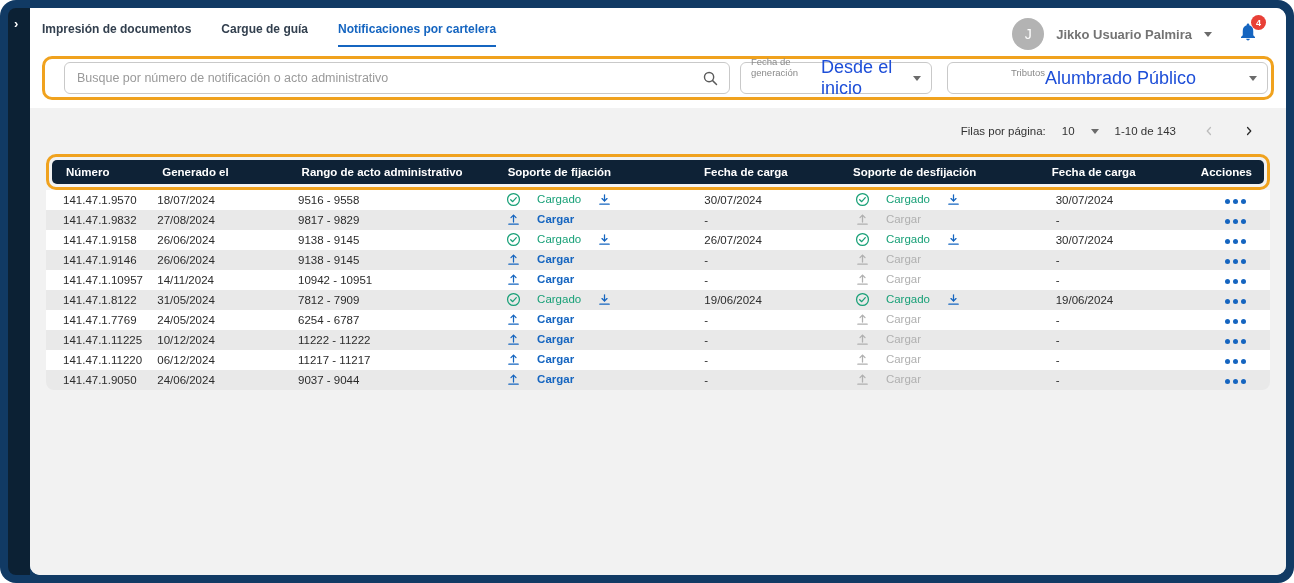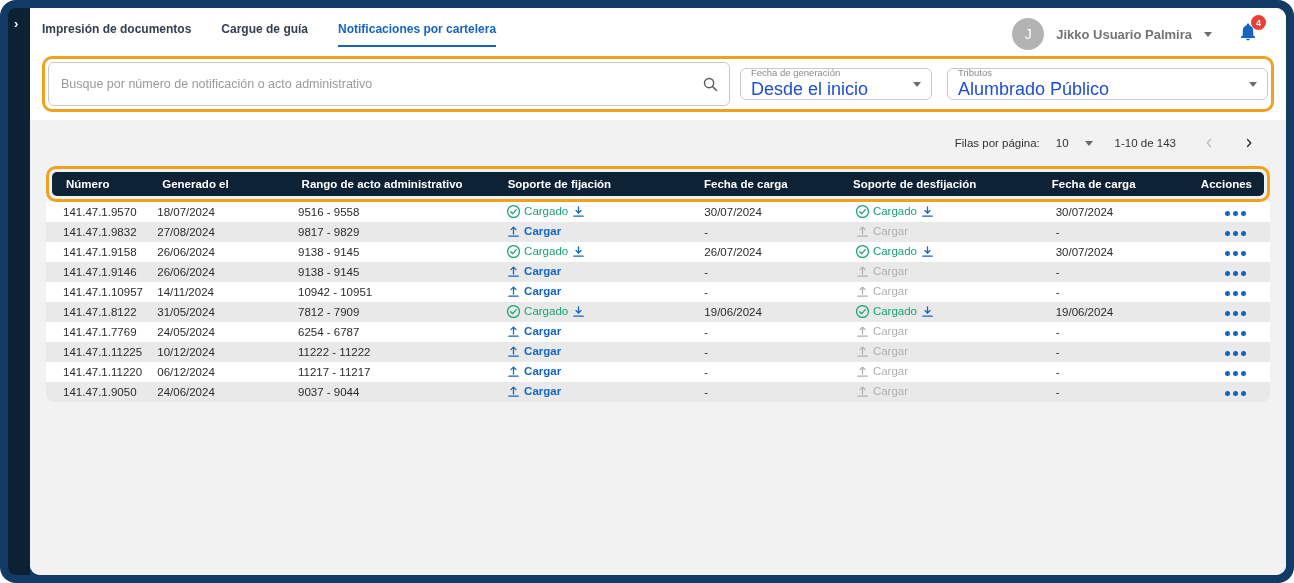--- a/index.html
+++ b/index.html
@@ -19,27 +19,27 @@
   .userarea { display:flex; align-items:center; gap:12px; margin-top:-4px; }
   .avatar { width:32px; height:32px; border-radius:50%; background:#b3b3b3; color:#fff; font-size:14px; display:flex; align-items:center; justify-content:center; }
   .username { font-size:13px; font-weight:bold; color:#737373; }
   .caret { width:0; height:0; border-left:4px solid transparent; border-right:4px solid transparent; border-top:5px solid #6b6b6b; display:inline-block; }
   .bell-wrap { position:relative; margin-left:14px; cursor:pointer; }
   .badge { position:absolute; top:-7px; right:-8px; background:#e84037; color:#fff; font-size:9px; font-weight:bold; min-width:15px; height:15px; border-radius:8px; display:flex; align-items:center; justify-content:center; padding:0 3px; }
 
   
   .filter-section { background:#fff; padding:2px 12px 8px 12px; flex:0 0 auto; }
   .hl-box { border:3px solid #f0a21e; border-radius:10px; display:flex; align-items:center; padding:3px; gap:10px; background:#fff; }
-  .search-field { flex:1; height:44px; border:1px solid #c9c9c9; border-radius:6px; display:flex; align-items:center; background:#fff; padding:0 10px 0 12px; }
+  .search-field { flex:1; height:32px; border:1px solid #c9c9c9; border-radius:6px; display:flex; align-items:center; background:#fff; padding:0 10px 0 12px;margin-left:16px; }
   .search-field input { flex:1; border:none; outline:none; font-size:12.5px; color:#333; font-family:"Liberation Sans", sans-serif; background:transparent; }
   .search-field input::placeholder { color:#9a9a9a; }
   .sel { height:32px; border:1px solid #c9c9c9; border-radius:6px; background:#fff; display:flex; align-items:center; padding:0 10px; cursor:pointer; position:relative; }
   .sel.date { width:192px; }
   .sel.trib { width:321px; margin-left:5px; }
-  .sel-texts { display:flex; flex-direction:column; justify-content:center; line-height:1.15; flex:1; }
+  .sel-texts { display:flex; flex-direction:row; justify-content:center; line-height:1.15; flex:1; }
   .sel-label { font-size:9.5px; color:#8a8a8a; }
   .sel-value { font-size:18px; color:#1d4ed8; }
 
   
   .content { flex:1; background:#f2f2f2; padding:0 16px; }
   .pag-row { display:flex; align-items:center; justify-content:flex-end; gap:16px; height:46px; padding-right:14px; font-size:11.5px; color:#333; }
   .rpp { display:flex; align-items:center; gap:16px; cursor:pointer; }
   .pag-nav { display:flex; align-items:center; gap:26px; margin-left:10px; }
   .chev { background:none; border:none; cursor:pointer; padding:0; line-height:0; }
 
@@ -50,21 +50,21 @@
   .thead .hcell.first { padding-left:14px; }
   .thead .hcell.last { text-align:right; padding-right:22px; }
 
   .trow { height:20px; font-size:11.5px; color:#2b2b2b; background:#fff; }
   .trow.alt { background:#e9e9e9; }
   .trow:last-child { border-radius:0 0 8px 8px; }
   .cell { padding-left:6px; white-space:nowrap; }
   .cell.c1 { padding-left:17px; }
   .cell.c8 { text-align:right; padding-right:24px; }
 
-  .status { display:inline-flex; align-items:center; gap:3px; cursor:pointer; }
+  .status { display:inline-flex; align-items:center; gap:16px; cursor:pointer; }
   .ic { display:inline-block; }
   .st-label { font-size:11.5px; }
   .st-cargado .st-label { color:#18a077; }
   .st-cargado .ic-check { color:#18a077; }
   .st-cargado .ic-down { color:#1565c0; }
   .st-cargar .st-label { color:#1565c0; font-weight:bold; }
   .st-cargar .ic-up { color:#1565c0; }
   .st-disabled .st-label { color:#b0b0b0; }
   .st-disabled .ic-up { color:#b0b0b0; }
   .st-disabled { cursor:default; }
@@ -128,21 +128,21 @@
     </div>
 
     <div class="content">
 
       <div class="pag-row">
         <span>Filas por página:</span>
         <span class="rpp">
           <span>10</span>
           <span class="caret"></span>
         </span>
-        <span style="margin-left:6px;">1-10 de 143</span>
+        <span style="">1-10 de 143</span>
         <span class="pag-nav">
           <button class="chev">
             <svg width="14" height="14" viewBox="0 0 24 24">
               <polyline points="14.5,6 9,12 14.5,18" fill="none" stroke="#bdbdbd" stroke-width="2.2" stroke-linecap="round" stroke-linejoin="round"></polyline>
             </svg>
           </button>
           <button class="chev">
             <svg width="14" height="14" viewBox="0 0 24 24">
               <polyline points="9.5,6 15,12 9.5,18" fill="none" stroke="#2b2b2b" stroke-width="2.2" stroke-linecap="round" stroke-linejoin="round"></polyline>
             </svg>

